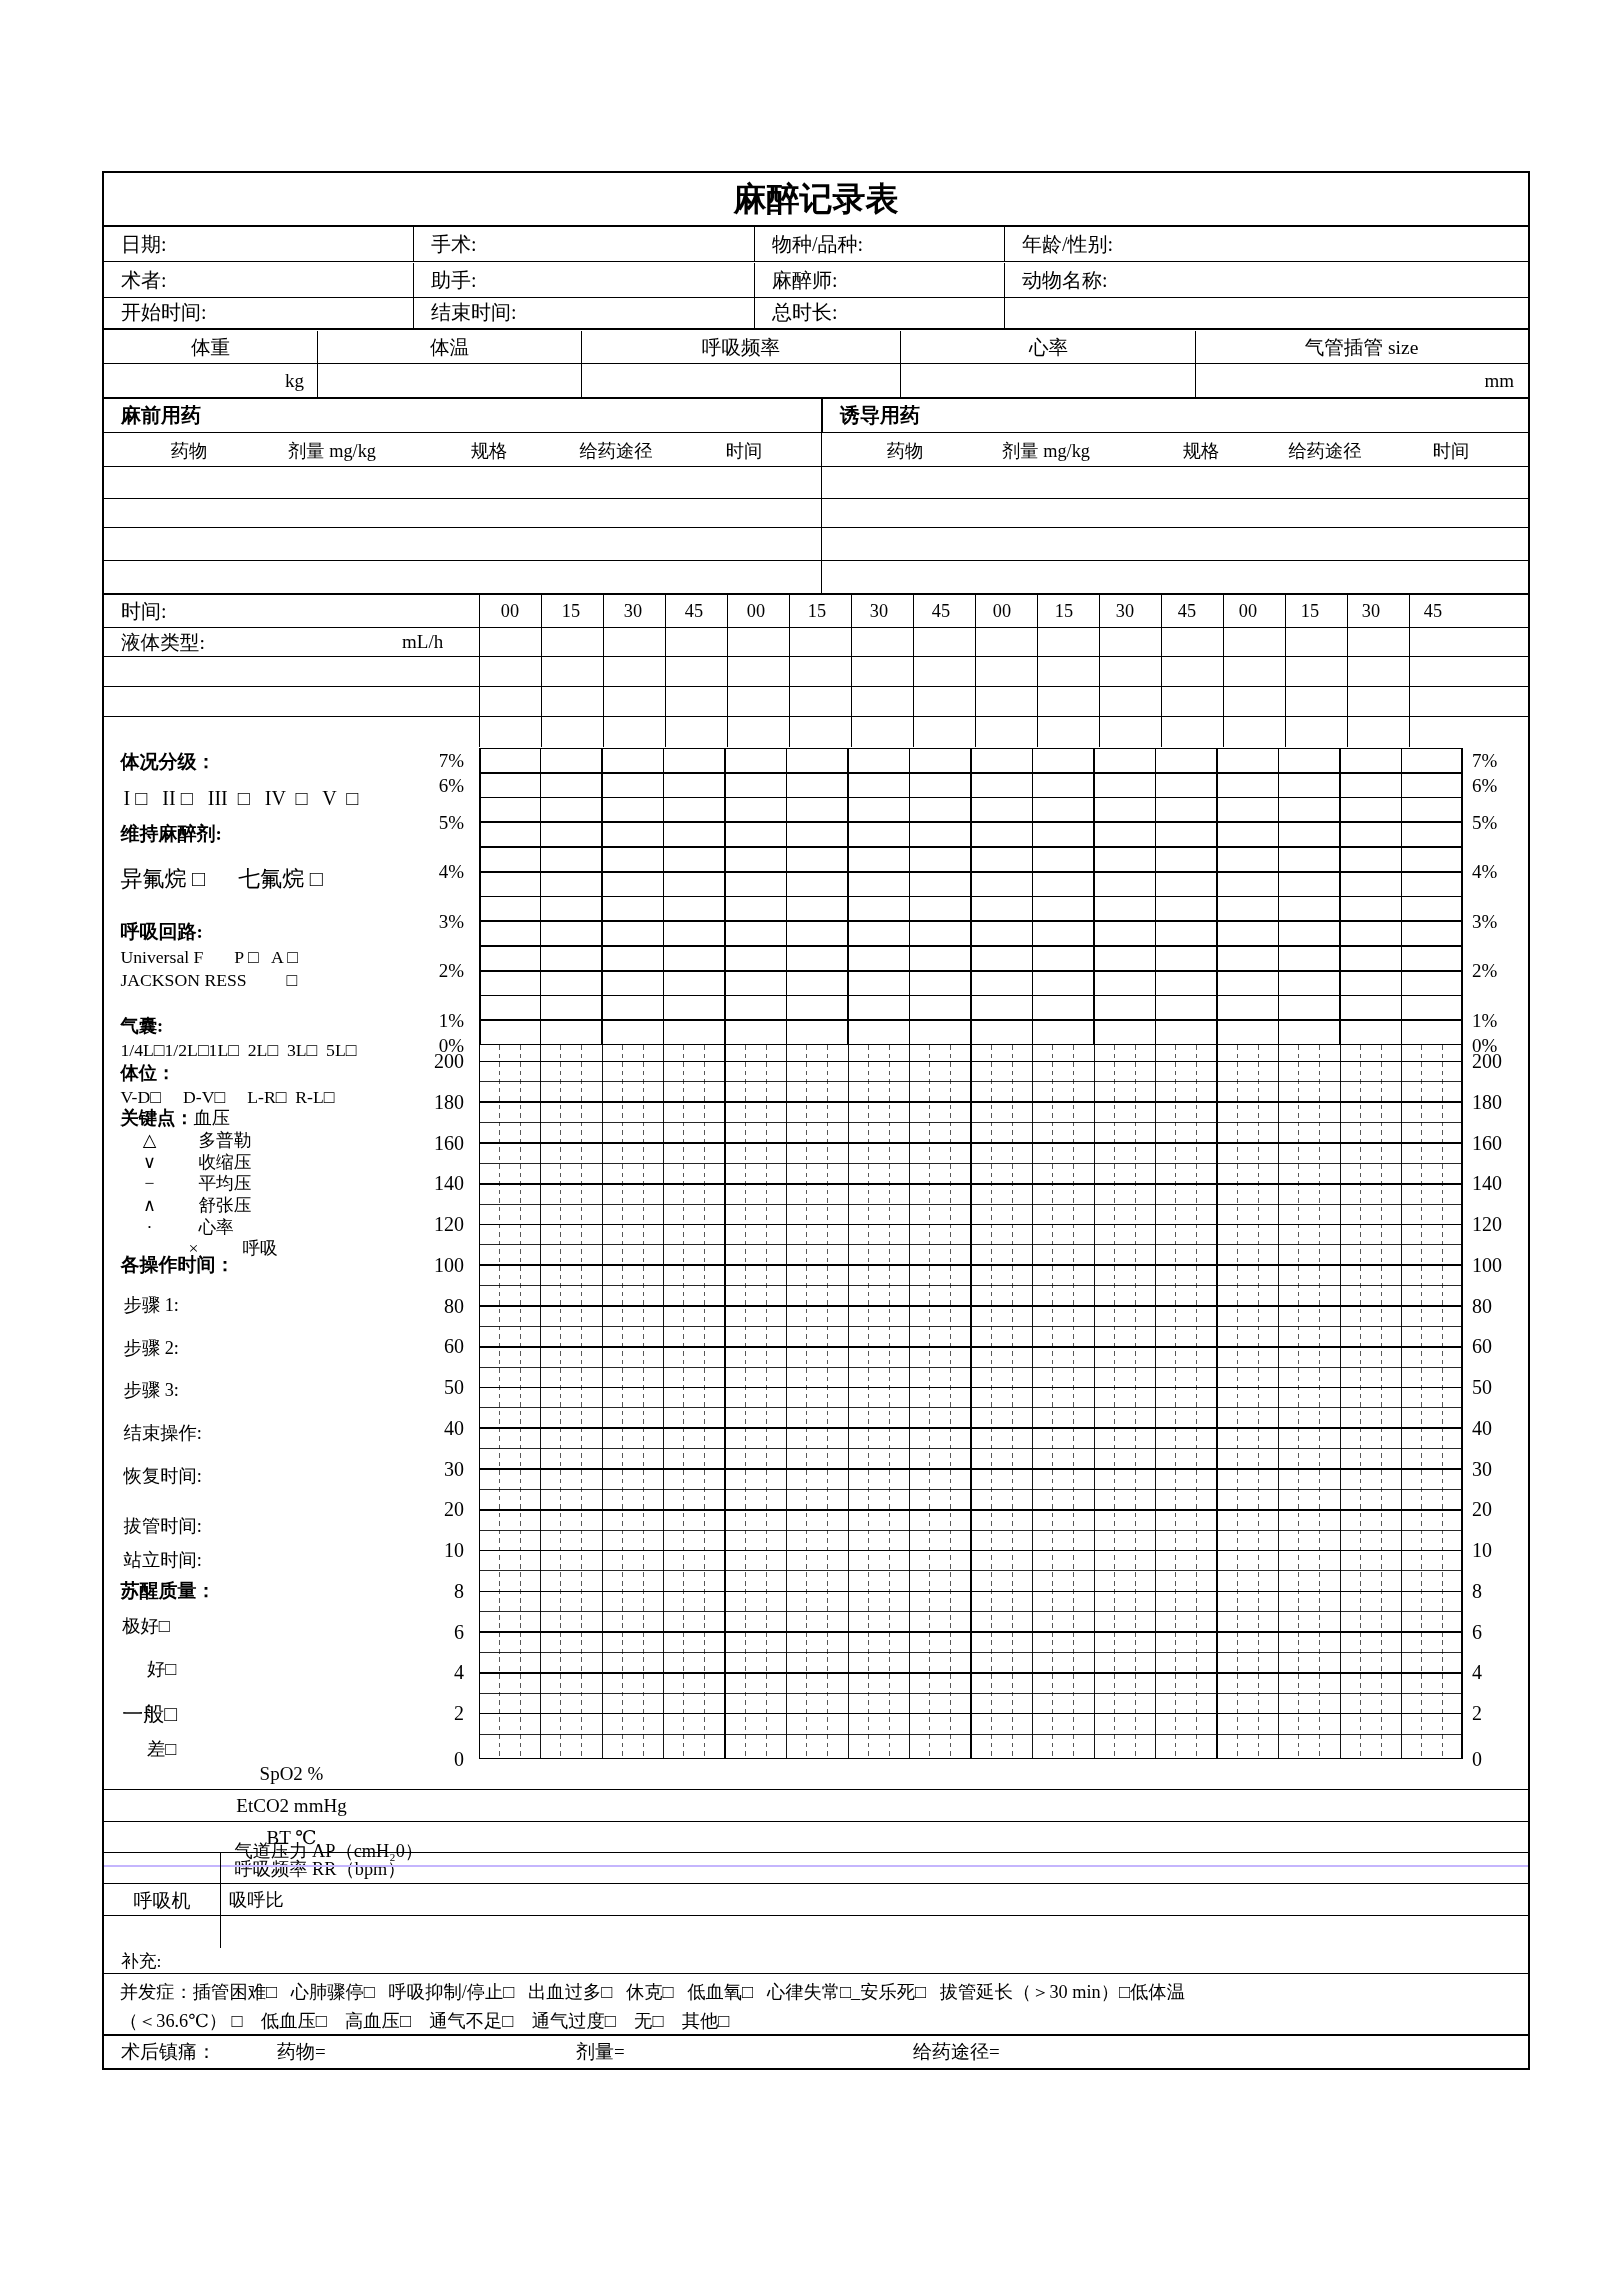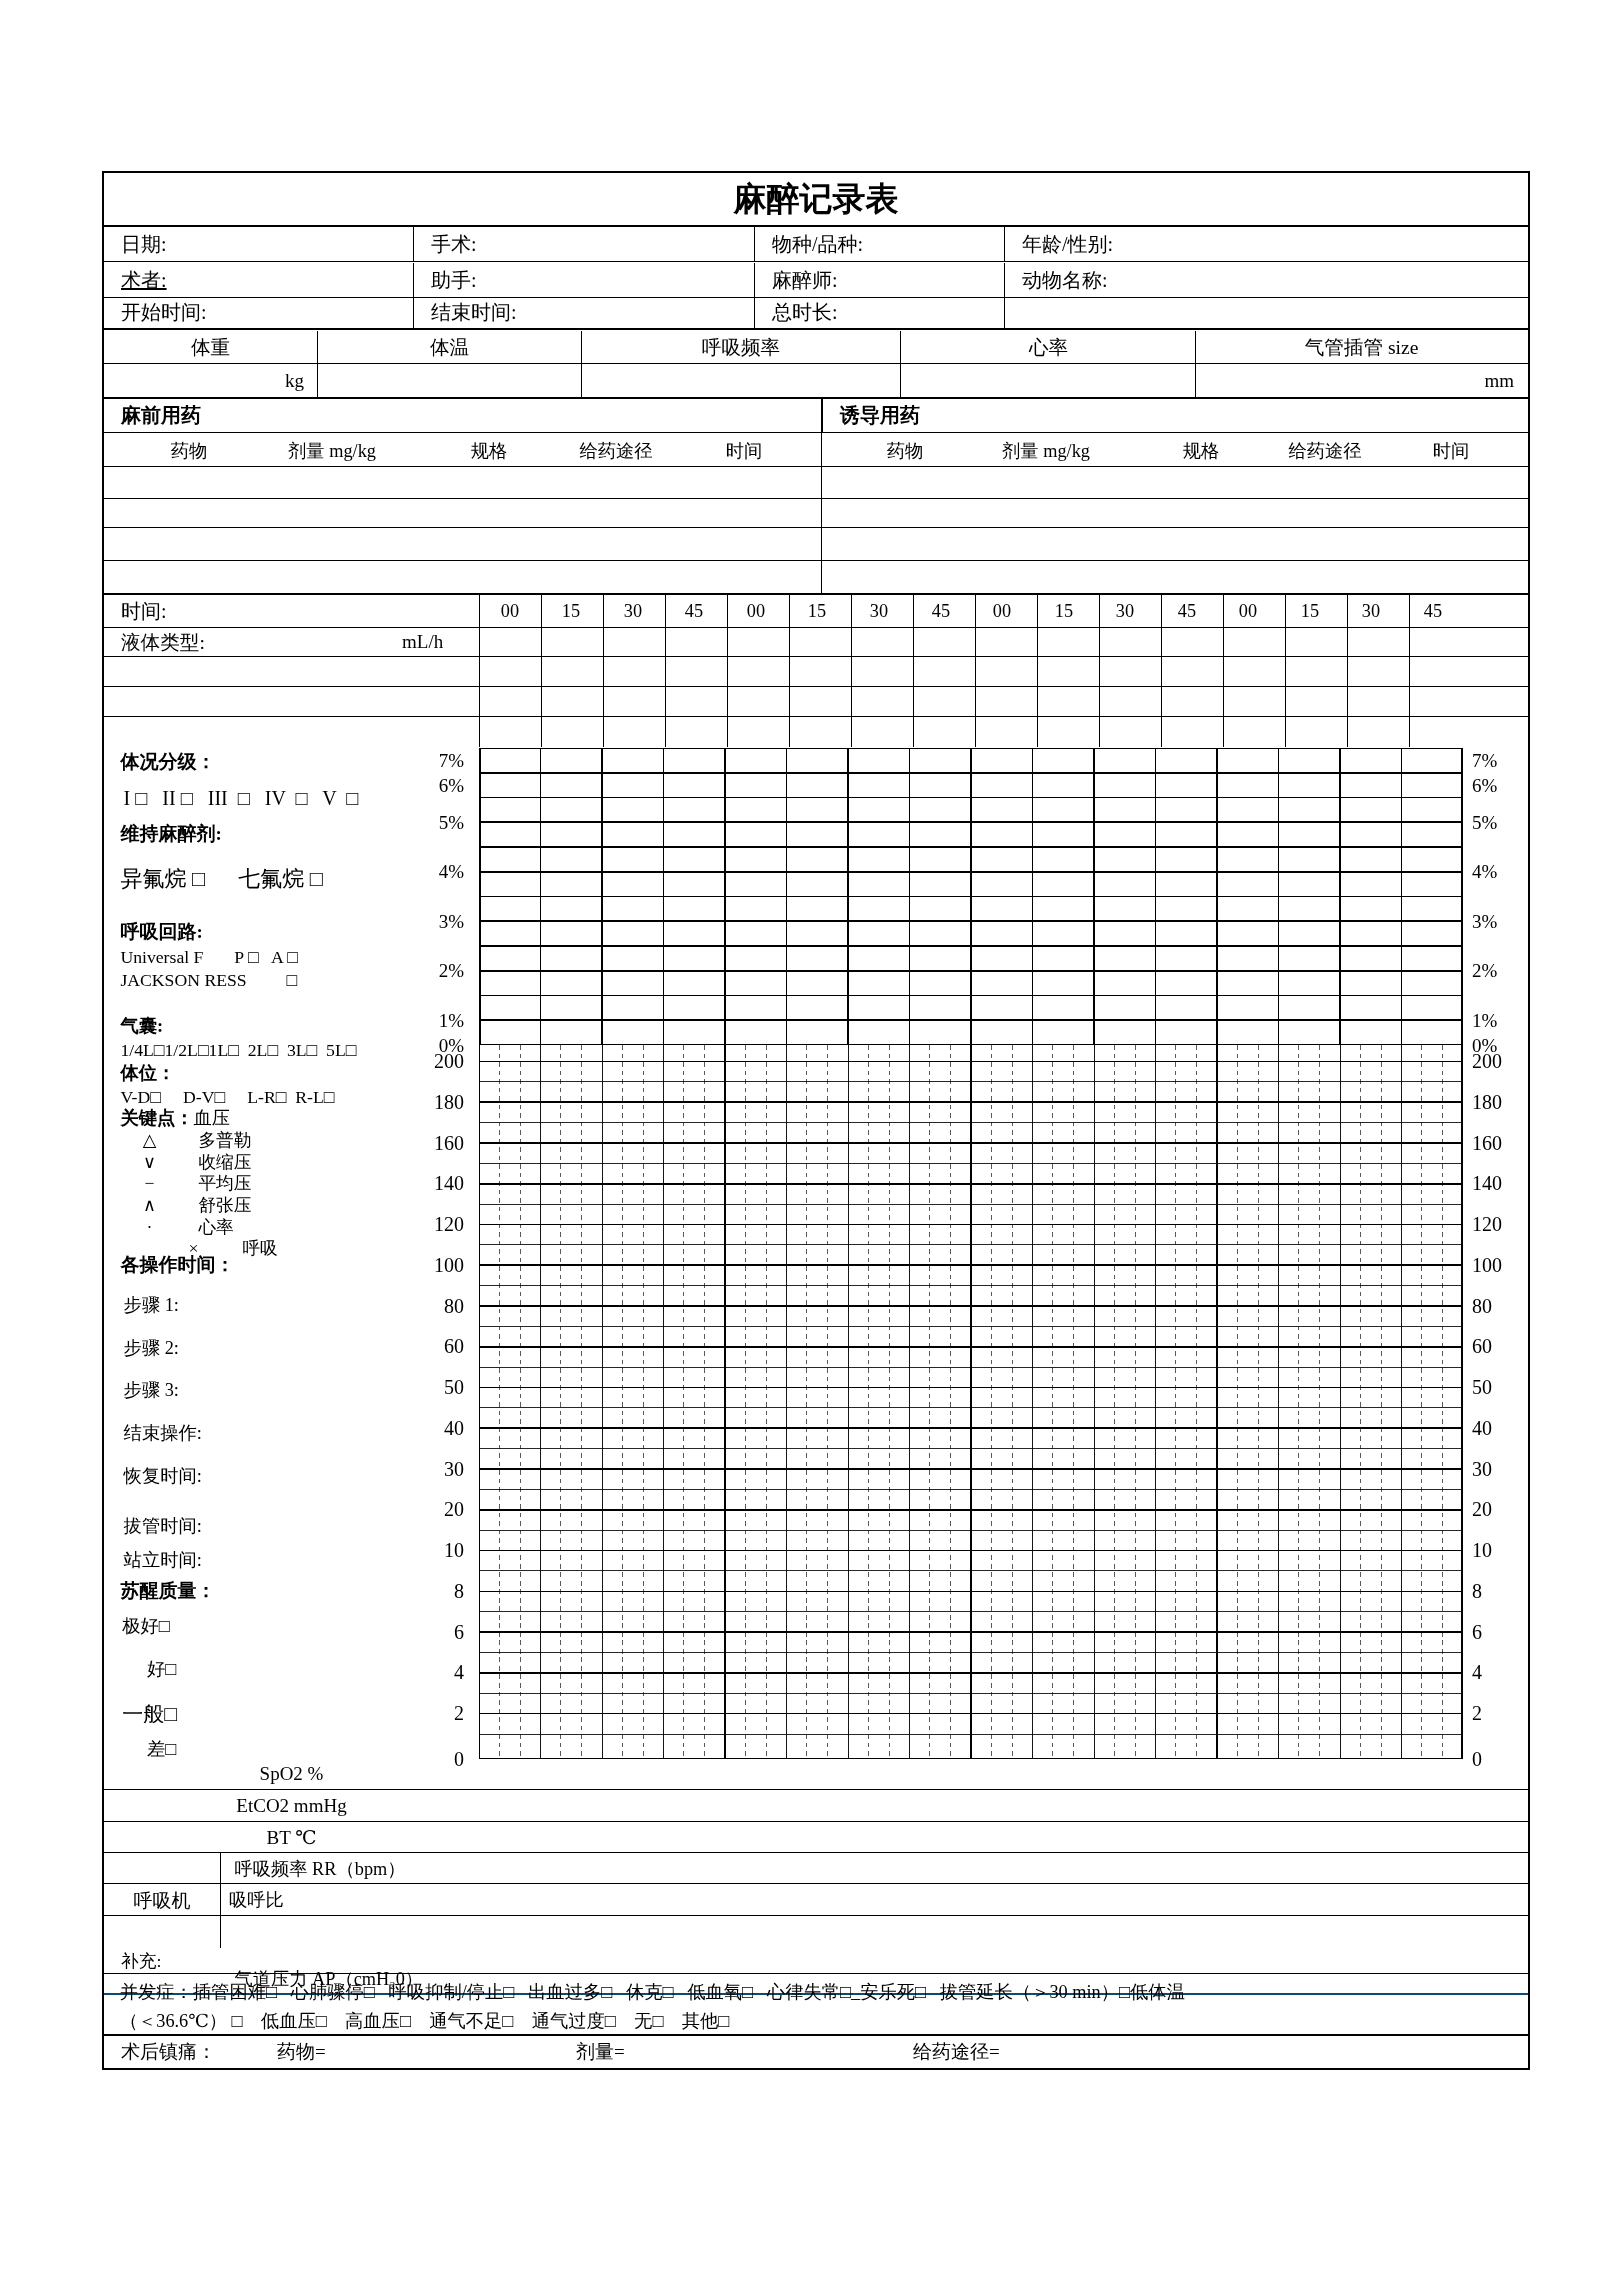--- a/index.html
+++ b/index.html
@@ -31,21 +31,21 @@
       <div style="width:100%;text-align:center;font-size:33px;font-weight:bold;line-height:54px;">麻醉记录表</div>
     </div>
 
     <div class="row" id="hdr1" style="top:54px;height:35px;border-bottom:1.3px solid #000;">
         <div class="cell padl" style="left: 0px; width: 309px; font-size: 20px;">日期:</div>
         <div class="cell padl cb" style="left: 309px; width: 341px; font-size: 20px;">手术:</div>
         <div class="cell padl cb" style="left: 650px; width: 251px; font-size: 20px;">物种/品种:</div>
         <div class="cell padl cb" style="left: 900px; width: 523px; font-size: 20px;">年龄/性别:</div>
       </div>
     <div class="row" id="hdr2" style="top:90px;height:35px;border-bottom:1.3px solid #000;">
-        <div class="cell padl" style="left: 0px; width: 309px; font-size: 20px; text-decoration: underline;">术者:</div>
+        <div class="cell padl" style="left: 0px; width: 309px; font-size: 20px;">术者:</div>
         <div class="cell padl cb" style="left: 309px; width: 341px; font-size: 20px;">助手:</div>
         <div class="cell padl cb" style="left: 650px; width: 251px; font-size: 20px;">麻醉师:</div>
         <div class="cell padl cb" style="left: 900px; width: 523px; font-size: 20px;">动物名称:</div>
       </div>
     <div class="row" id="hdr3" style="top:124px;height:33px;border-bottom:2px solid #000;">
         <div class="cell padl" style="left: 0px; width: 309px; font-size: 20px;">开始时间:</div>
         <div class="cell padl cb" style="left: 309px; width: 341px; font-size: 20px;">结束时间:</div>
         <div class="cell padl cb" style="left: 650px; width: 251px; font-size: 20px;">总时长:</div>
         <div class="cell padl cb" style="left: 900px; width: 523px; font-size: 20px;"></div>
       </div>
@@ -299,21 +299,21 @@
       </div>
 
     <div class="row" id="vent0" style="top:1680px;height:31px;border-bottom:1.3px solid #000;">
         <div class="cell" style="left: 116px; width: 258px; padding-left: 14.4px; font-size: 18.3px;">呼吸频率 RR（bpm）</div>
         <div class="abs colgrid" style="left: 375px; top: 0px; width: 985px; height: 100%;"></div>
       </div>
     <div class="row" id="vent1" style="top:1711px;height:32px;border-bottom:1.3px solid #000;">
         <div class="cell" style="left: 116px; width: 258px; padding-left: 9px; font-size: 18.3px;">吸呼比</div>
         <div class="abs colgrid" style="left: 375px; top: 0px; width: 985px; height: 100%;"></div>
       </div>
-    <div class="row" id="vent2" style="top:1791px;height:31px;border-bottom:2px solid #0c4a6e;">
+    <div class="row" id="vent2" style="top:1663px;height:31px;border-bottom:2px solid #c4b5fd;">
         <div class="cell" style="left: 116px; width: 258px; padding-left: 14.4px; font-size: 18.3px;">气道压力 AP（cmH₂0）</div>
         <div class="abs colgrid" style="left: 375px; top: 0px; width: 985px; height: 100%;"></div>
       </div>
     <div class="vline" style="left:116px;top:1680px;height:95px;"></div>
     <div class="abs ctr" style="left:0;top:1680px;width:116px;height:95px;display:flex;align-items:center;justify-content:center;font-size:19px;">
       <span>呼吸机</span>
     </div>
 
     <div class="row" style="top:1775px;height:26px;border-bottom:1.6px solid #000;font-family:Liberation Serif, serif;">
       <div class="cell padl" style="left:0;width:1424px;font-size:17.7px;">补充:</div>

